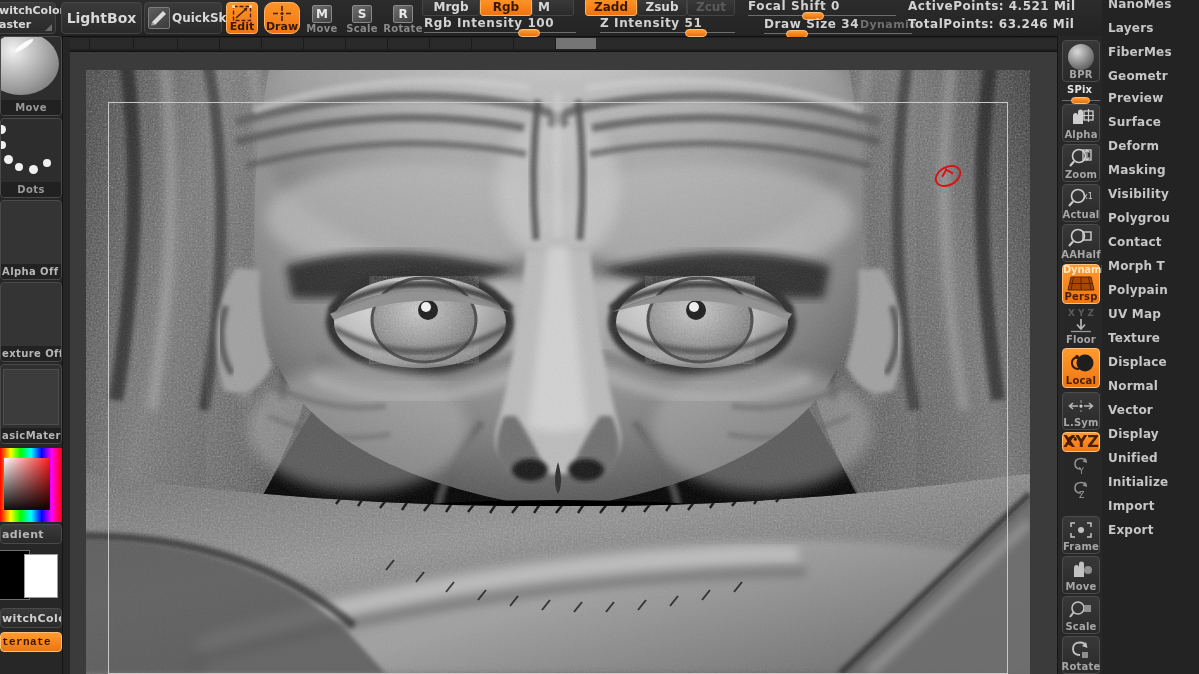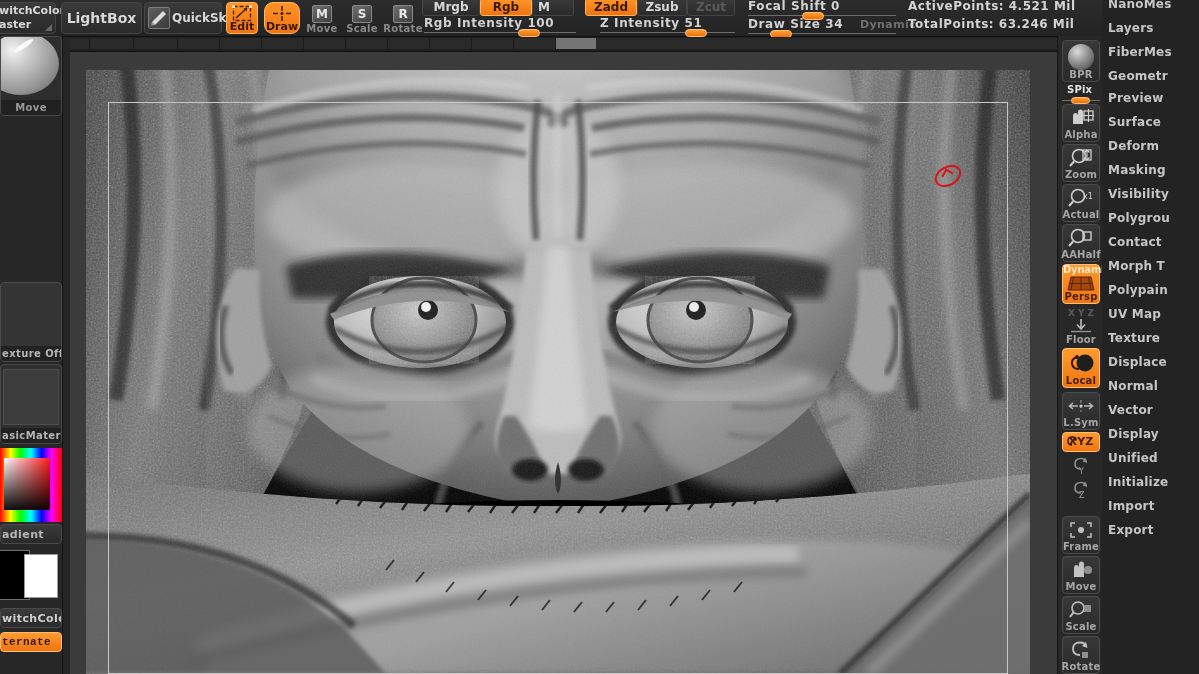--- a/index.html
+++ b/index.html
@@ -208,21 +208,21 @@
       <span class="sltrack" style="width:135px;"></span>
       <span class="slknob" style="left:85px;"></span>
     </div>
 
     <div class="slrow" style="left:748px;top:-1px;width:148px;">
       <span class="sltxt">Focal Shift 0</span>
       <span class="sltrack" style="width:148px;"></span>
       <span class="slknob" style="left:54px;"></span>
     </div>
 
-    <div class="slrow" style="left:748px;top:17px;width:148px;">
+    <div class="slrow" style="left:764px;top:17px;width:148px;">
       <span class="sltxt">Draw Size 34</span>
       <span class="sltrack" style="width:148px;"></span>
       <span class="slknob" style="left:22px;"></span>
     </div>
 
     <span class="sm-label dim" style="left:860px;top:18px;font-size:11px;">Dynamic</span>
 
     <span class="stat" style="left:908px;top:-1px;">ActivePoints: 4.521 Mil</span>
     <span class="stat" style="left:908px;top:17px;">TotalPoints: 63.246 Mil</span>
   </div>
@@ -511,21 +511,33 @@
 
   <div class="leftbar">
 
     <div class="lpanel" style="top:0px;height:80px;">
       <span class="brushthumb">
         <span class="brushglint"></span>
       </span>
       <span class="lcap">Move</span>
     </div>
 
-
+    <div class="lpanel" style="top:82px;height:80px;">
+      <span class="dot" style="left:-4px;top:6px;width:9px;height:9px;"></span>
+      <span class="dot" style="left:-3px;top:22px;width:8px;height:8px;"></span>
+      <span class="dot" style="left:3px;top:36px;width:9px;height:9px;"></span>
+      <span class="dot" style="left:14px;top:44px;width:8px;height:8px;"></span>
+      <span class="dot" style="left:28px;top:46px;width:9px;height:9px;"></span>
+      <span class="dot" style="left:42px;top:40px;width:8px;height:8px;"></span>
+      <span class="lcap">Dots</span>
+    </div>
+
+    <div class="lpanel" style="top:164px;height:80px;background:#343434;">
+      <span class="lcap lite" style="justify-content:flex-start;padding-left:1px;">Alpha  Off</span>
+    </div>
 
     <div class="lpanel" style="top:246px;height:80px;background:#343434;">
       <span class="lcap lite" style="justify-content:flex-start;padding-left:1px;">exture  Off</span>
     </div>
 
     <div class="lpanel" style="top:328px;height:80px;background:#2f2f2f;">
       <span style="position:absolute;left:2px;top:4px;width:56px;height:56px;background:#3c3c3c;border:1px solid #4e4e4e;box-sizing:border-box;"></span>
       <span class="lcap lite" style="justify-content:flex-start;padding-left:1px;">asicMaterial</span>
     </div>
 
@@ -654,21 +666,21 @@
           <path d="M11 8 L3 8 M6 5 L2.5 8 L6 11" stroke="#b6b6b6" stroke-width="1.6" fill="none"></path>
           <path d="M17 8 L25 8 M22 5 L25.5 8 L22 11" stroke="#b6b6b6" stroke-width="1.6" fill="none"></path>
           <path d="M14 2 L14 14" stroke="#8a8a8a" stroke-width="1.2" stroke-dasharray="3 2"></path>
           <circle cx="14" cy="8" r="1.6" fill="#cfcfcf"></circle>
         </svg>
       </span>
       <span class="rlbl">L.Sym</span>
     </div>
 
     <div class="rbtn on" style="top:396px;height:20px;justify-content:center;">
-      <span class="rlbl" style="font-size:11px;">XYZ</span>
+      <span class="rlbl" style="font-size:16px;">XYZ</span>
       <span style="position:absolute;left:4px;top:3px;">
         <svg width="11" height="13" viewBox="0 0 11 13">
           <path d="M9 4 Q9 1 5 1 Q1 1 1 5 Q1 9 5 9" stroke="#3a1800" stroke-width="1.6" fill="none"></path>
           <path d="M9 1 L9.5 5 L6 4 Z" fill="#3a1800"></path>
         </svg>
       </span>
     </div>
 
     <div class="rbtn bare" style="top:418px;height:24px;justify-content:center;">
       <span>

